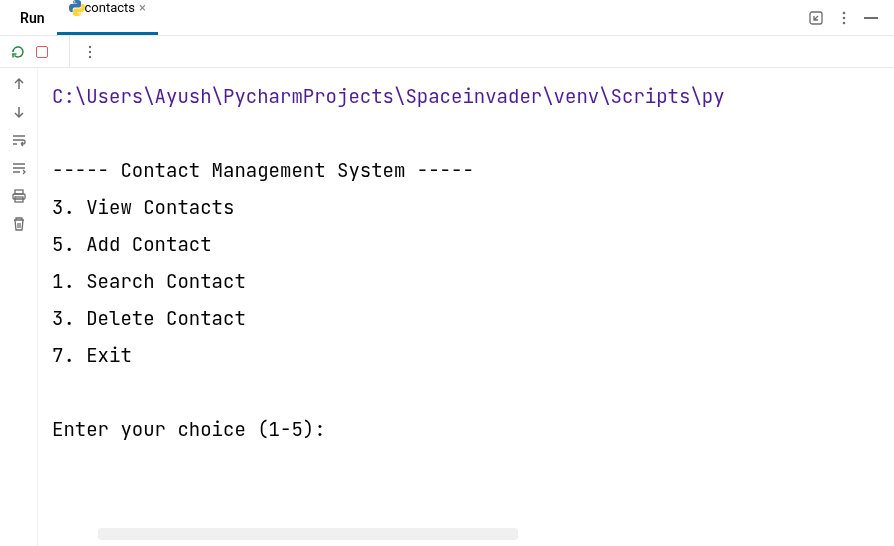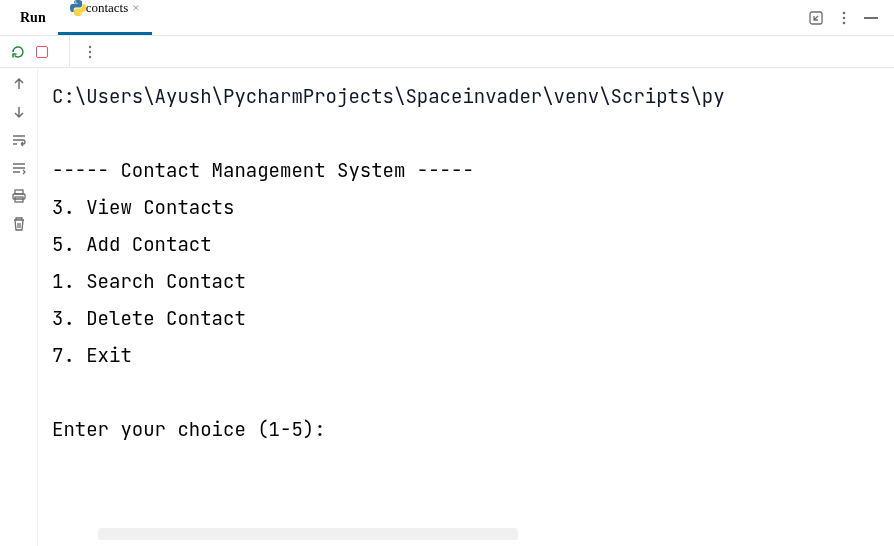--- a/index.html
+++ b/index.html
@@ -12,21 +12,20 @@
       display: flex;
       flex-direction: column;
     }
     .tab-bar {
       display: flex;
       align-items: center;
       height: 36px;
       border-bottom: 1px solid #e8e8e8;
       padding: 0 8px;
       justify-content: space-between;
-      font-family: Liberation Serif, serif;
     }
     .tab-bar-left { display: flex; align-items: center; height: 100%; }
     .tab-bar-right { display: flex; align-items: center; gap: 12px; padding-right: 8px; }
     .run-label {
       font-size: 14px;
       font-weight: 600;
       color: #000;
       padding: 0 12px;
     }
     .tab {
@@ -82,21 +81,21 @@
       flex: 1;
       padding: 10px 14px;
       font-family: "JetBrains Mono", "Consolas", "Courier New", monospace;
       font-size: 19px;
       line-height: 1.95;
       color: #000;
       overflow: hidden;
       white-space: pre;
       position: relative;
     }
-    .path-line { color: #0f172a; margin-top: 8px; }
+    .path-line { color: #4c1d95; margin-top: 8px; }
     .console-scrollbar {
       position: absolute;
       bottom: 6px;
       left: 60px;
       width: 420px;
       height: 12px;
       background: #f0f0f0;
       border-radius: 3px;
     }
   </style>

